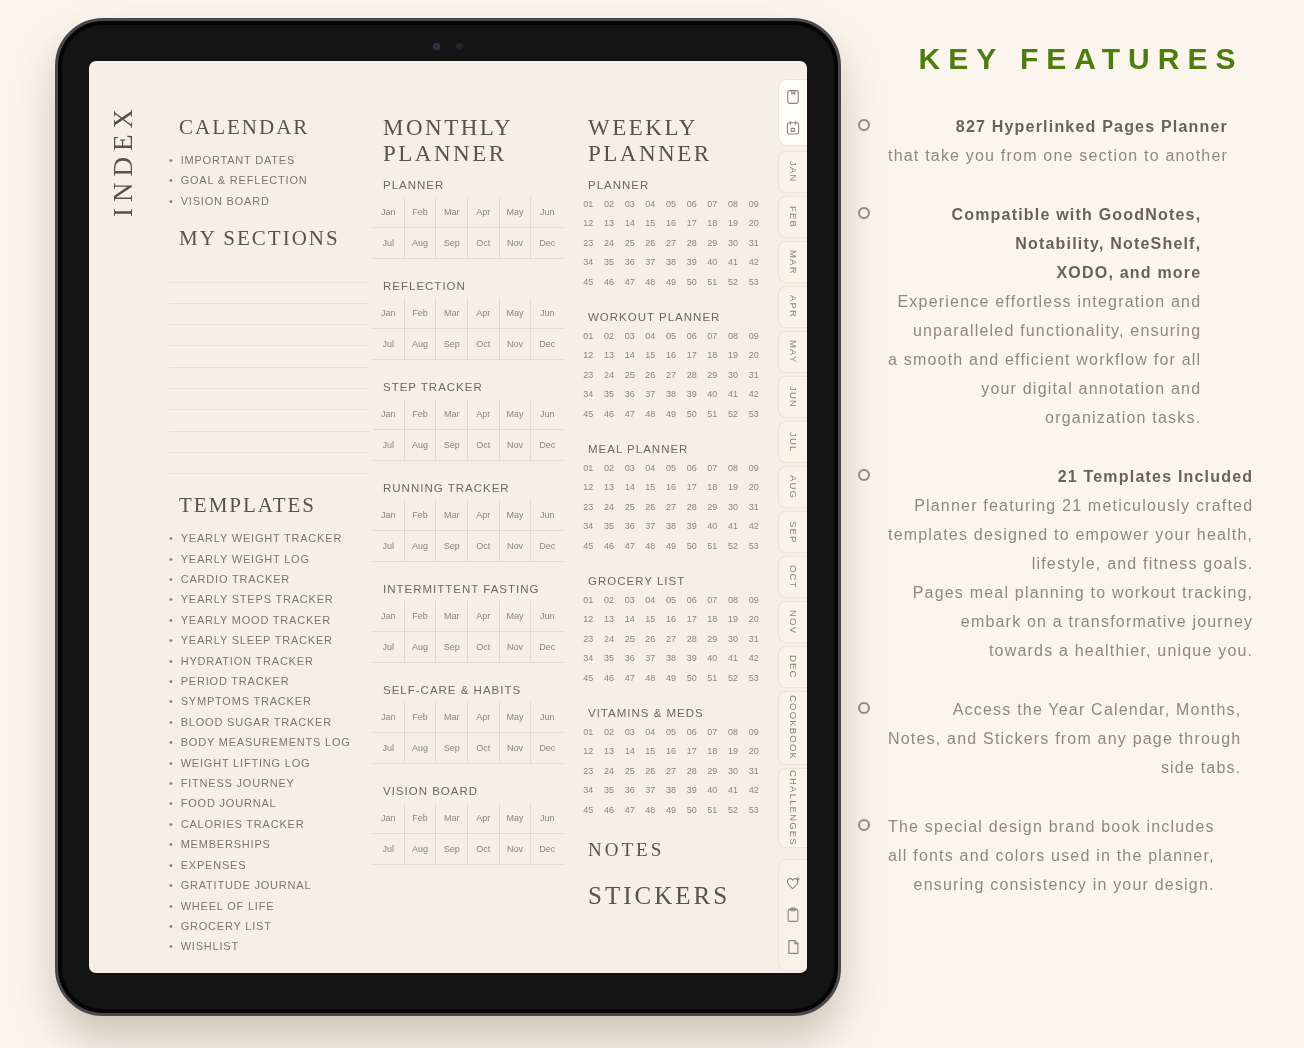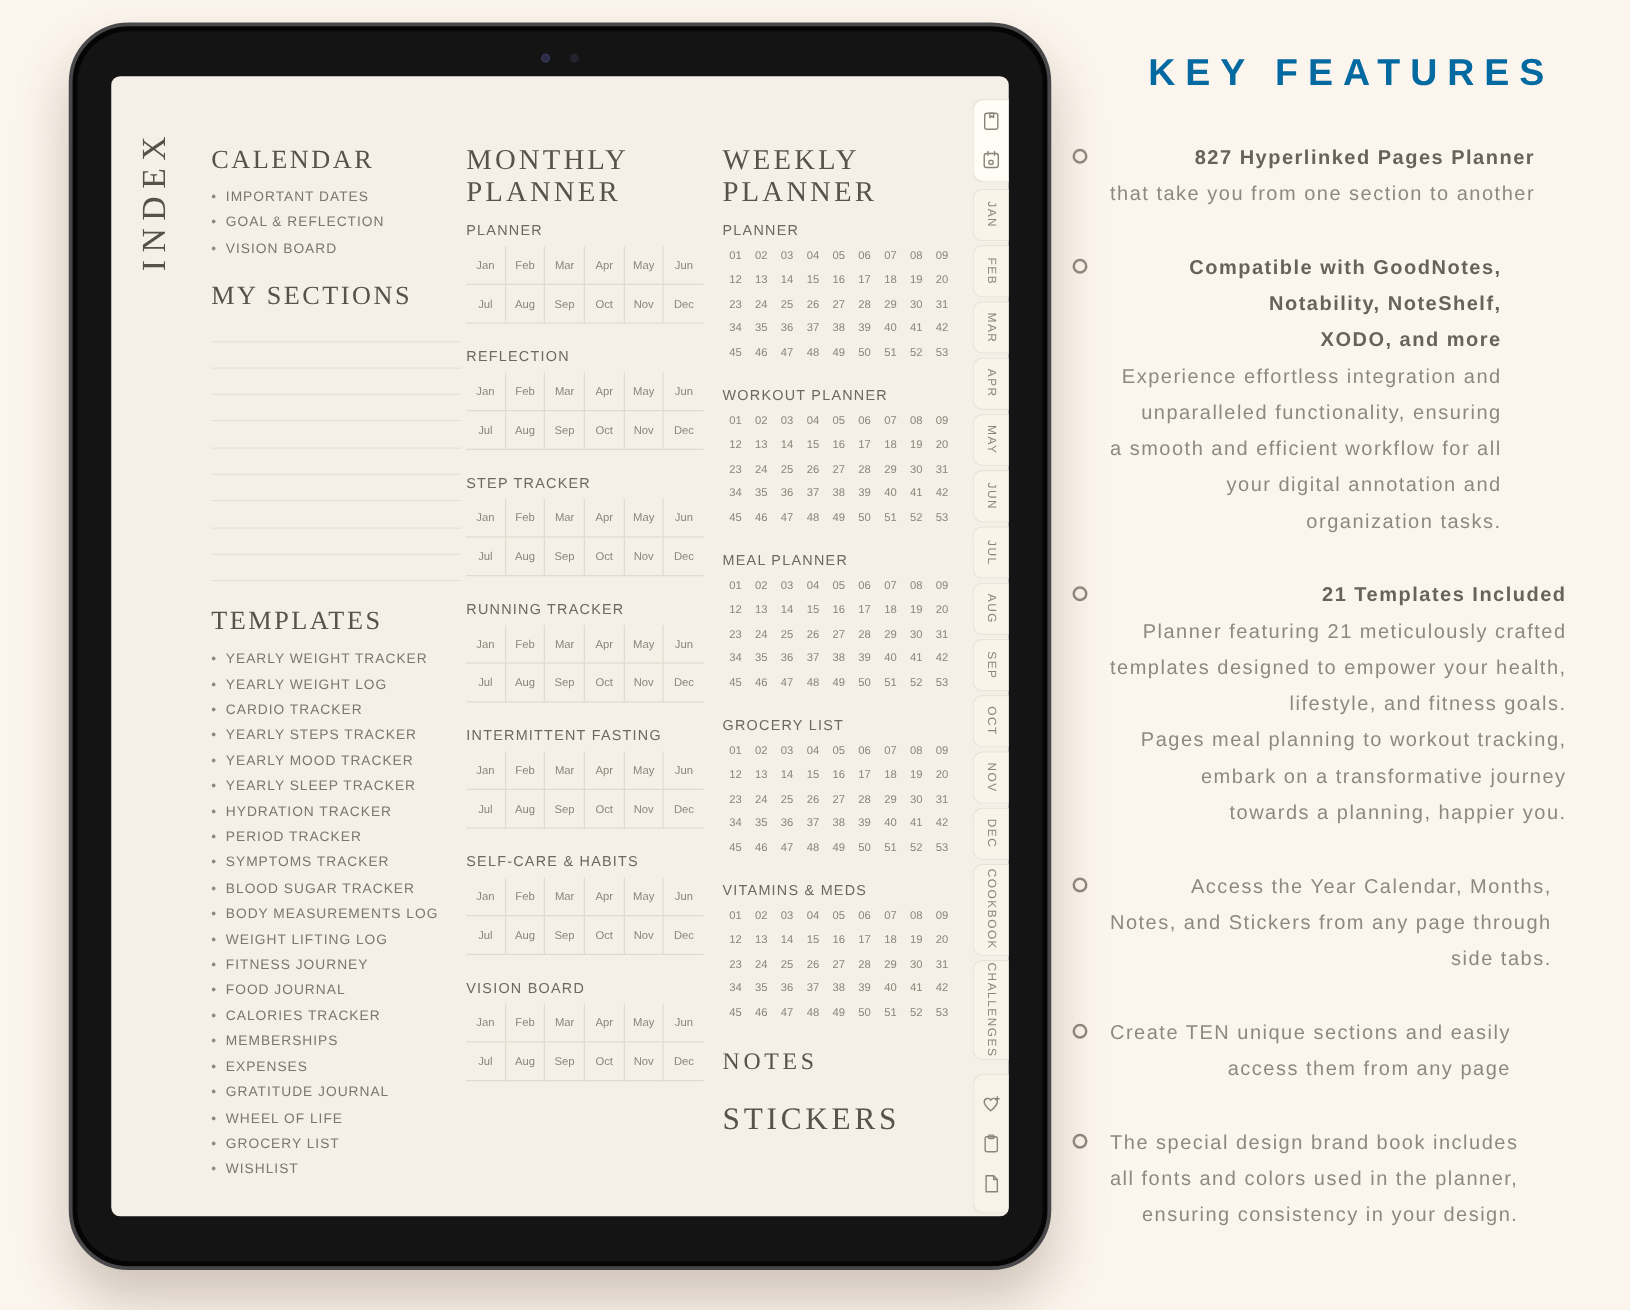--- a/index.html
+++ b/index.html
@@ -29,21 +29,21 @@
   .serif{font-family:"Liberation Serif", serif;font-weight:400;color:#56534b;}
   .index-label{
     position:absolute;left:-29px;top:82px;width:130px;height:34px;
     text-align:center;transform:rotate(-90deg);
     font-family:"Liberation Serif", serif;font-size:27px;letter-spacing:6px;color:#55524a;
   }
   .col{position:absolute;top:0;}
   .col1{left:80px;width:200px;}
   .col2{left:284px;width:190px;}
   .col3{left:489px;width:186px;}
-  h1,h2,h3{margin:0;font-weight:400;}
+  h1,h2,h3{margin:10px;font-weight:400;}
   .h-cal{margin-top:54px;font-size:21px;letter-spacing:2px;}
   .h-mysec{margin-top:15px;font-size:21px;letter-spacing:2px;}
   .h-templates{margin-top:19px;font-size:21px;letter-spacing:2px;}
   .bullet-list{list-style:none;margin:8px 0 0;padding:0;}
   .bullet-list li{
     display:flex;gap:7px;align-items:baseline;
     font-size:11px;line-height:20.4px;letter-spacing:.8px;color:#7c776d;
   }
   .bullet-list .dot{font-size:11px;color:#8c877d;}
   .section-lines{margin-top:3px;}
@@ -83,21 +83,21 @@
     writing-mode:vertical-rl;
     font-size:9.5px;letter-spacing:1.2px;color:#8b857a;
   }
   .ticon{width:18px;height:18px;display:block;}
   .ticon svg{width:18px;height:18px;display:block;}
   .ticon svg *{fill:none;stroke:#8a857c;stroke-width:1.5;stroke-linecap:round;stroke-linejoin:round;}
   
   .features{position:absolute;left:858px;top:36px;width:446px;}
   .features h1{
     text-align:center;font-size:30px;font-weight:700;letter-spacing:8px;
-    color:#0369a1;margin:6px 0 36px;
+    color:#4d7c0f;margin:6px 0 36px;
   }
   .feature{display:flex;gap:18px;margin-bottom:30px;}
   .ring{
     width:12px;height:12px;border:2px solid #8d887e;border-radius:50%;
     margin-top:7px;flex-shrink:0;box-sizing:border-box;
   }
   .ftext{font-size:16px;line-height:29px;letter-spacing:1.2px;text-align:right;}
   .fbold{color:#67635a;font-weight:700;}
   .freg{color:#8e897f;font-weight:400;}
 </style>
@@ -699,40 +699,33 @@
       </div>
       <div class="feature">
         <span class="ring"></span>
         <div class="ftext">
           <div class="fbold">21 Templates Included</div>
           <div class="freg">Planner featuring 21 meticulously crafted</div>
           <div class="freg">templates designed to empower your health,</div>
           <div class="freg">lifestyle, and fitness goals.</div>
           <div class="freg">Pages meal planning to workout tracking,</div>
           <div class="freg">embark on a transformative journey</div>
-          <div class="freg">towards a planning, happier you.</div>
+          <div class="freg">towards a healthier, unique you.</div>
         </div>
       </div>
       <div class="feature">
         <span class="ring"></span>
         <div class="ftext">
           <div class="freg">Access the Year Calendar, Months,</div>
           <div class="freg">Notes, and Stickers from any page through</div>
           <div class="freg">side tabs.</div>
         </div>
       </div>
       <div class="feature">
         <span class="ring"></span>
         <div class="ftext">
-          <div class="freg">Create TEN unique sections and easily</div>
-          <div class="freg">access them from any page</div>
-        </div>
-      </div>
-      <div class="feature">
-        <span class="ring"></span>
-        <div class="ftext">
           <div class="freg">The special design brand book includes</div>
           <div class="freg">all fonts and colors used in the planner,</div>
           <div class="freg">ensuring consistency in your design.</div>
         </div>
       </div>
     </div>
 </div>
 
 </body></html>

